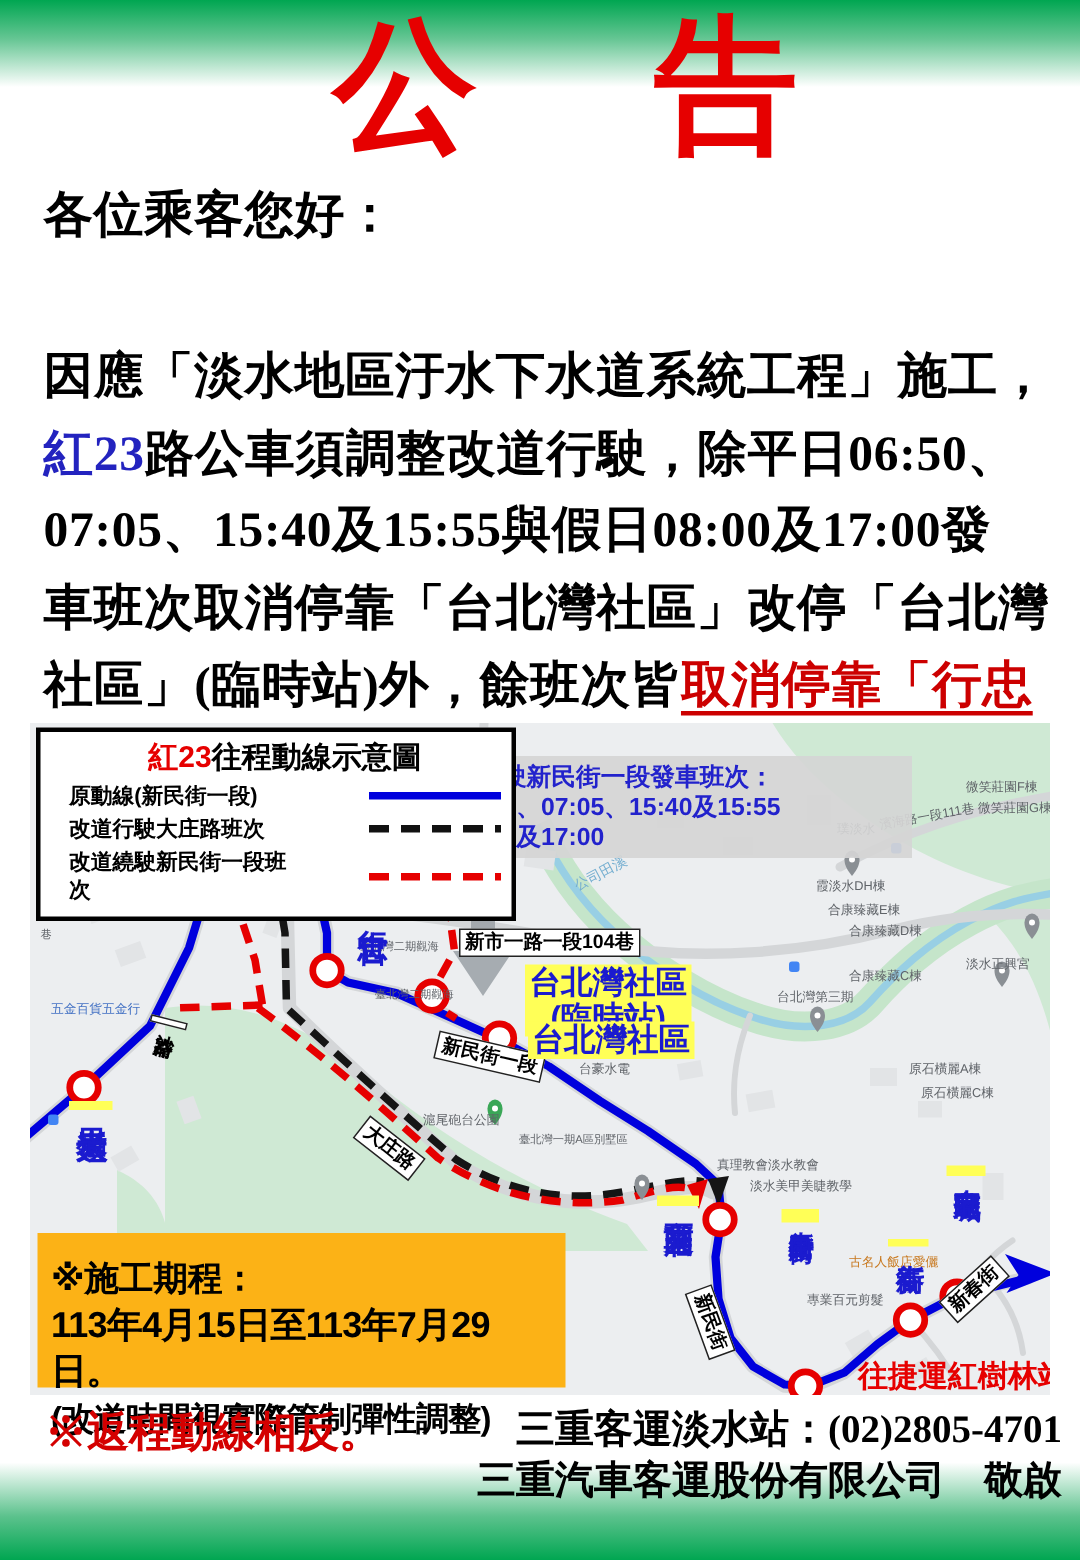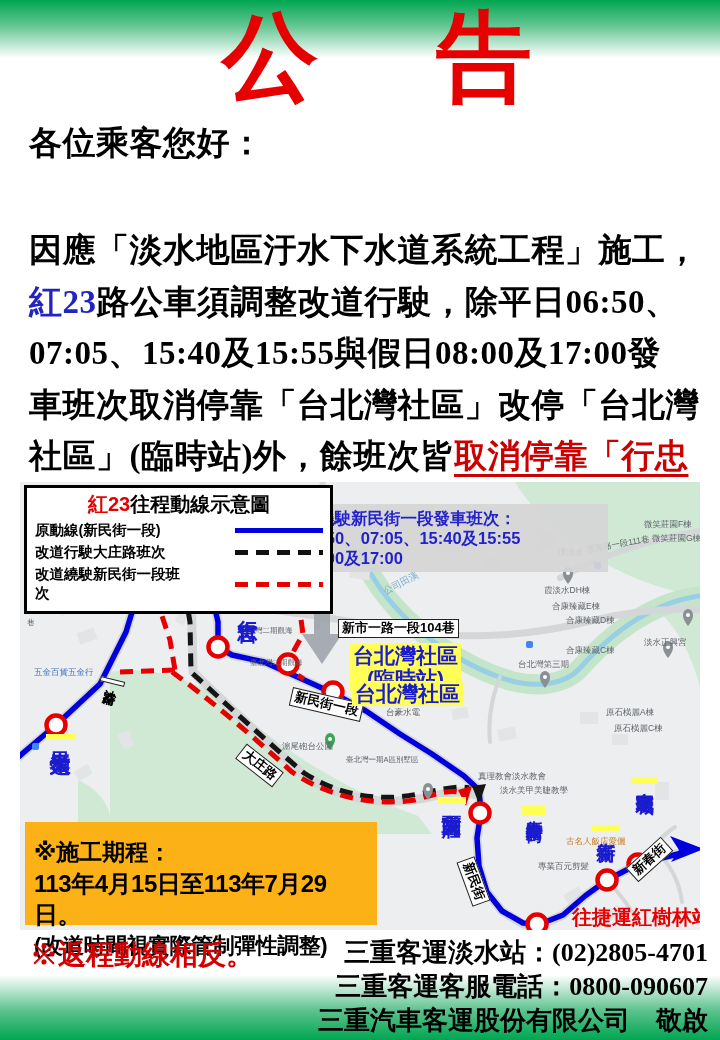--- a/index.html
+++ b/index.html
@@ -25,21 +25,21 @@
   .v{writing-mode:vertical-rl;text-orientation:upright;letter-spacing:1px;}
   .rd{position:absolute;background:#fff;border:1.5px solid #222;color:#000;font-weight:700;
       font-size:13px;font-family:"Liberation Sans","DejaVu Sans",sans-serif;
       padding:0 3px;white-space:nowrap;line-height:1.3;z-index:5;}
   .poi{position:absolute;color:#5f6368;font-size:8.5px;line-height:1.1;white-space:nowrap;
        font-family:"Liberation Sans","DejaVu Sans",sans-serif;z-index:3;}
   .poi.bluetxt{color:#4472c4;}
   .poi.watertxt{color:#74aed0;font-size:9.5px;}
   .poi.orangetxt{color:#c8781e;}
   .legend{position:absolute;left:4px;top:3px;width:288px;background:#fff;border:3px solid #000;
-          padding:3px 7px 5px 8px;z-index:8;font-family:"Liberation Sans","DejaVu Sans",sans-serif;}
+          padding:3px 7px 5px 19px;z-index:8;font-family:"Liberation Sans","DejaVu Sans",sans-serif;}
   .legend h3{margin:0 0 2px 0;text-align:center;font-size:20px;font-weight:700;color:#000;}
   .legend h3 .r{color:#e60000;}
   .lrow{display:flex;align-items:center;font-size:14.5px;font-weight:700;margin:3px 0;color:#000;gap:43px;}
   .lsample{margin-left:auto;height:5px;flex:0 0 88px;}
   .ls-blue{background:#0000dd;}
   .ls-black{background:repeating-linear-gradient(90deg,#111 0 13px,transparent 13px 21px);}
   .ls-red{background:repeating-linear-gradient(90deg,#e60000 0 13px,transparent 13px 21px);}
   .callout{position:absolute;left:242px;top:22px;width:332px;background:rgba(213,213,213,0.92);
            color:#2222cc;font-weight:700;font-size:16.5px;line-height:1.22;padding:4px 7px;
            font-family:"Liberation Sans","DejaVu Sans",sans-serif;z-index:7;}
@@ -218,21 +218,21 @@
         <div>(臨時站)</div>
       </div>
     <div class="st" style="left:332px;top:199px;font-size:21px;">台北灣社區</div>
     <div class="st v" style="left:26px;top:252px;font-size:21px;">果嶺大道</div>
     <div class="st v" style="left:418px;top:315px;font-size:20px;">高爾夫山莊</div>
     <div class="st v" style="left:501px;top:324px;font-size:17px;">新春街新民街口</div>
     <div class="st v" style="left:572px;top:344px;font-size:19px;">新春街</div>
     <div class="st v" style="left:611px;top:295px;font-size:18px;">東宇花園城</div>
 
     <div class="rd" style="left:192px;top:92px;transform:rotate(9deg);">新市一路一段</div>
-    <div class="rd" style="left:286px;top:137px;margin-left:32px;">新市一路一段104巷</div>
+    <div class="rd" style="left:286px;top:137px;">新市一路一段104巷</div>
     <div class="rd v" style="left:80px;top:197px;transform:rotate(14deg);">沙崙路</div>
     <div class="rd" style="left:270px;top:213px;transform:rotate(13deg);">新民街一段</div>
     <div class="rd" style="left:216px;top:274px;transform:rotate(38deg);">大庄路</div>
     <div class="rd" style="left:430px;top:390px;transform:rotate(70deg);">新民街</div>
     <div class="rd" style="left:606px;top:368px;transform:rotate(-42deg);">新春街</div>
 
     <div class="poi" style="left:538px;top:66px;">璞淡水</div>
     <div class="poi" style="left:524px;top:104px;">霞淡水DH棟</div>
     <div class="poi" style="left:532px;top:120px;">合康臻藏E棟</div>
     <div class="poi" style="left:546px;top:134px;">合康臻藏D棟</div>
@@ -268,16 +268,15 @@
   <div class="notice">
     <div class="n1">※施工期程：</div>
     <div class="n2">113年4月15日至113年7月29日。</div>
     <div class="n3">(改道時間視實際管制彈性調整)</div>
   </div>
 
   <div class="returnnote">※返程動線相反。</div>
 
   <div class="contact">
     <div>三重客運淡水站：(02)2805-4701</div>
-    <div>三重客運客服電話：0800-090607</div>
     <div>三重汽車客運股份有限公司　敬啟</div>
   </div>
 </div>
 
 </body></html>

